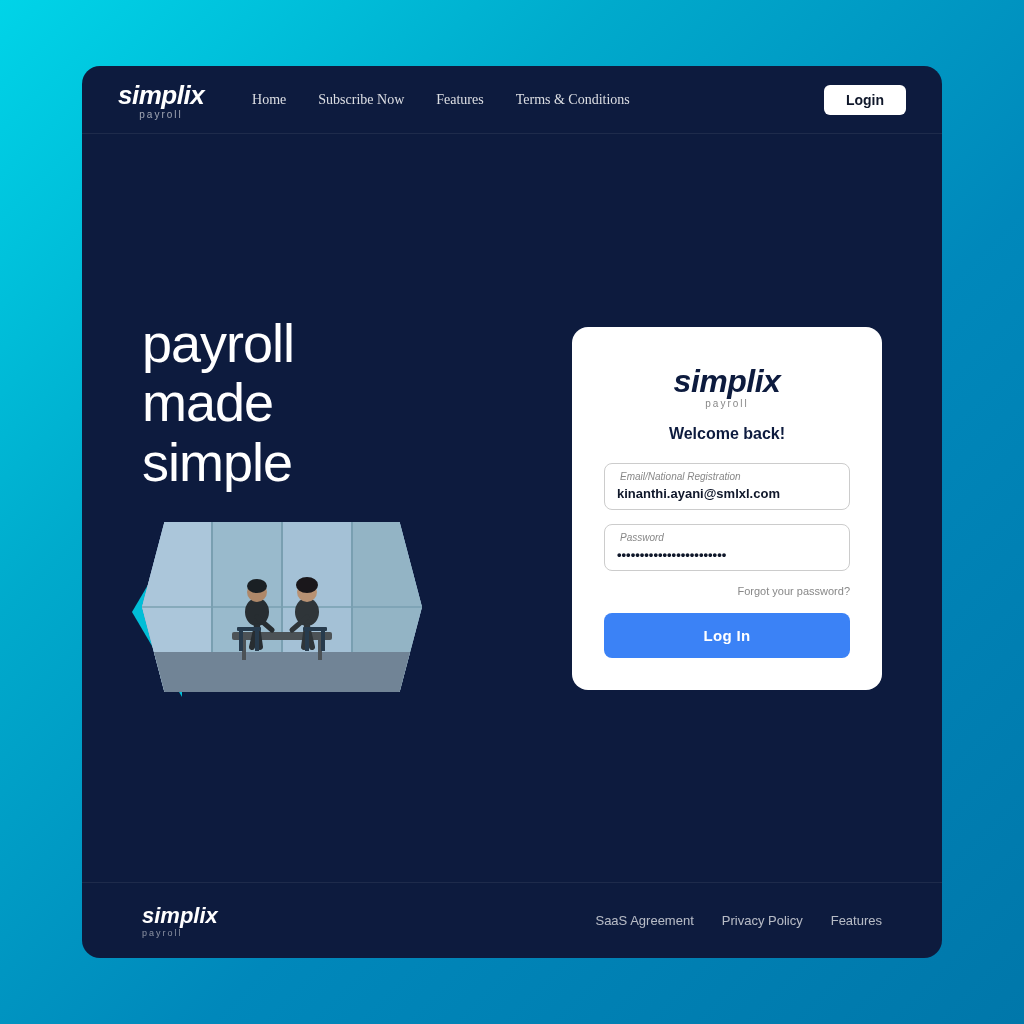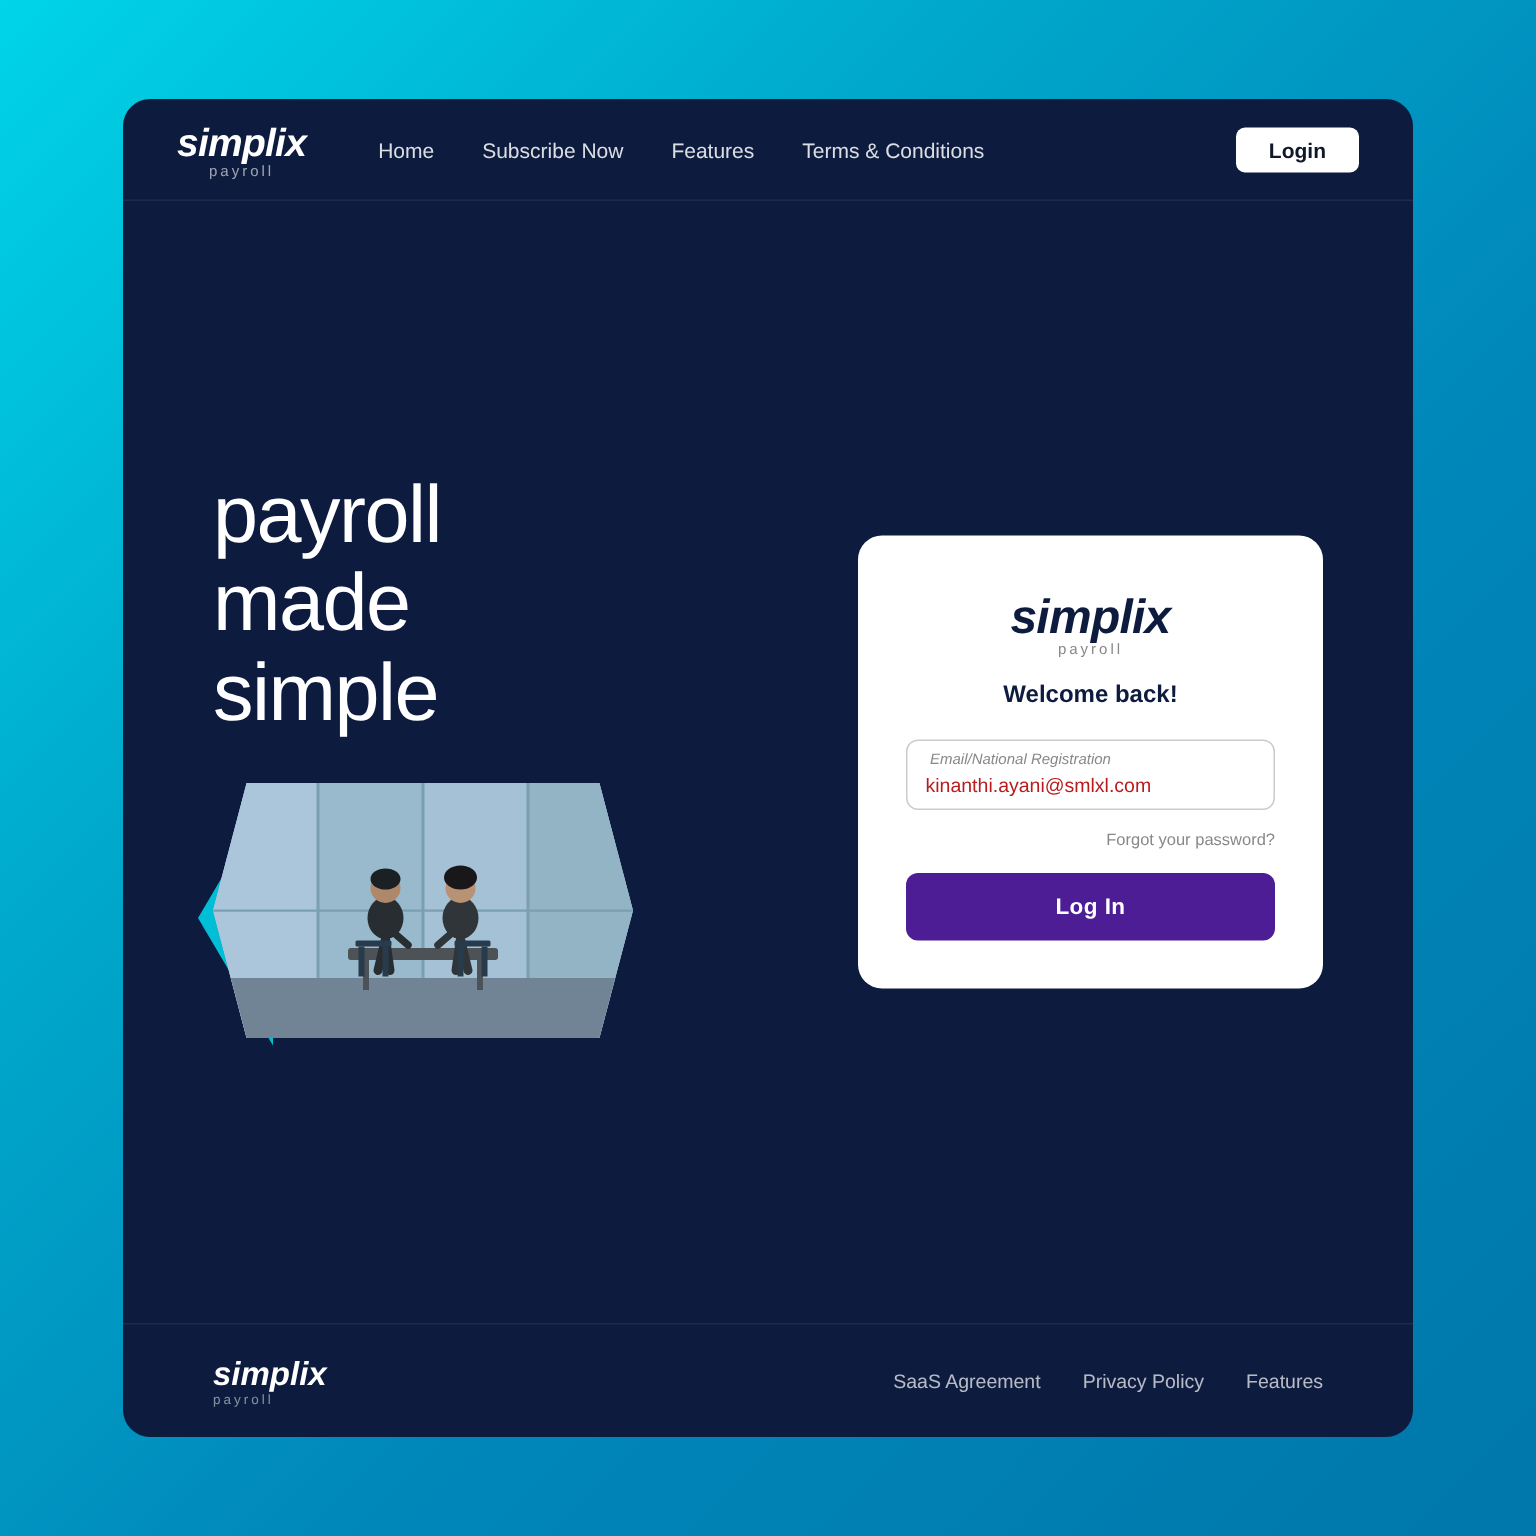--- a/index.html
+++ b/index.html
@@ -48,20 +48,21 @@
       color: rgba(255,255,255,0.6);
       letter-spacing: 2px;
       text-align: center;
       margin-top: -2px;
     }
     .nav-links {
       display: flex;
       align-items: center;
       gap: 32px;
       flex: 1;
+      font-family: Liberation Serif, serif;
     }
     .nav-link {
       color: rgba(255,255,255,0.85);
       font-size: 14px;
       text-decoration: none;
       cursor: pointer;
     }
     .login-btn {
       background: #ffffff;
       color: #0f172a;
@@ -181,34 +182,35 @@
       background: #fff;
       padding: 0 4px;
       font-style: italic;
     }
     .input-field {
       width: 100%;
       border: 1.5px solid #ccc;
       border-radius: 8px;
       padding: 22px 12px 8px;
       font-size: 13px;
-      color: #b91c1c;
+      color: #0f172a;
       outline: none;
+      font-weight: bold;
     }
     .forgot-link {
       align-self: flex-end;
       font-size: 11px;
       color: #888;
       margin-bottom: 16px;
       cursor: pointer;
       text-decoration: none;
     }
     .login-submit-btn {
       width: 100%;
-      background: #4c1d95;
+      background: #3b82f6;
       color: #ffffff;
       border: none;
       border-radius: 8px;
       padding: 14px;
       font-size: 15px;
       font-weight: 600;
       cursor: pointer;
       letter-spacing: 0.3px;
     }
     
@@ -337,20 +339,24 @@
     <div class="login-card">
       <div class="card-logo-text">simplix</div>
       <div class="card-logo-sub">payroll</div>
       <div class="welcome-text">Welcome back!</div>
 
       <div class="input-group">
         <span class="input-label">Email/National Registration</span>
         <input class="input-field" type="email" value="kinanthi.ayani@smlxl.com" style="">
       </div>
 
+      <div class="input-group">
+        <span class="input-label">Password</span>
+        <input class="input-field" type="password" value="kinanthi.ayani@smlxl.com" style="">
+      </div>
 
       <a class="forgot-link" style="align-self:flex-end;">Forgot your password?</a>
 
       <button class="login-submit-btn">Log In</button>
     </div>
   </div>
 
   <footer class="footer">
     <div class="footer-logo-area">
       <span class="footer-logo-text">simplix</span>

